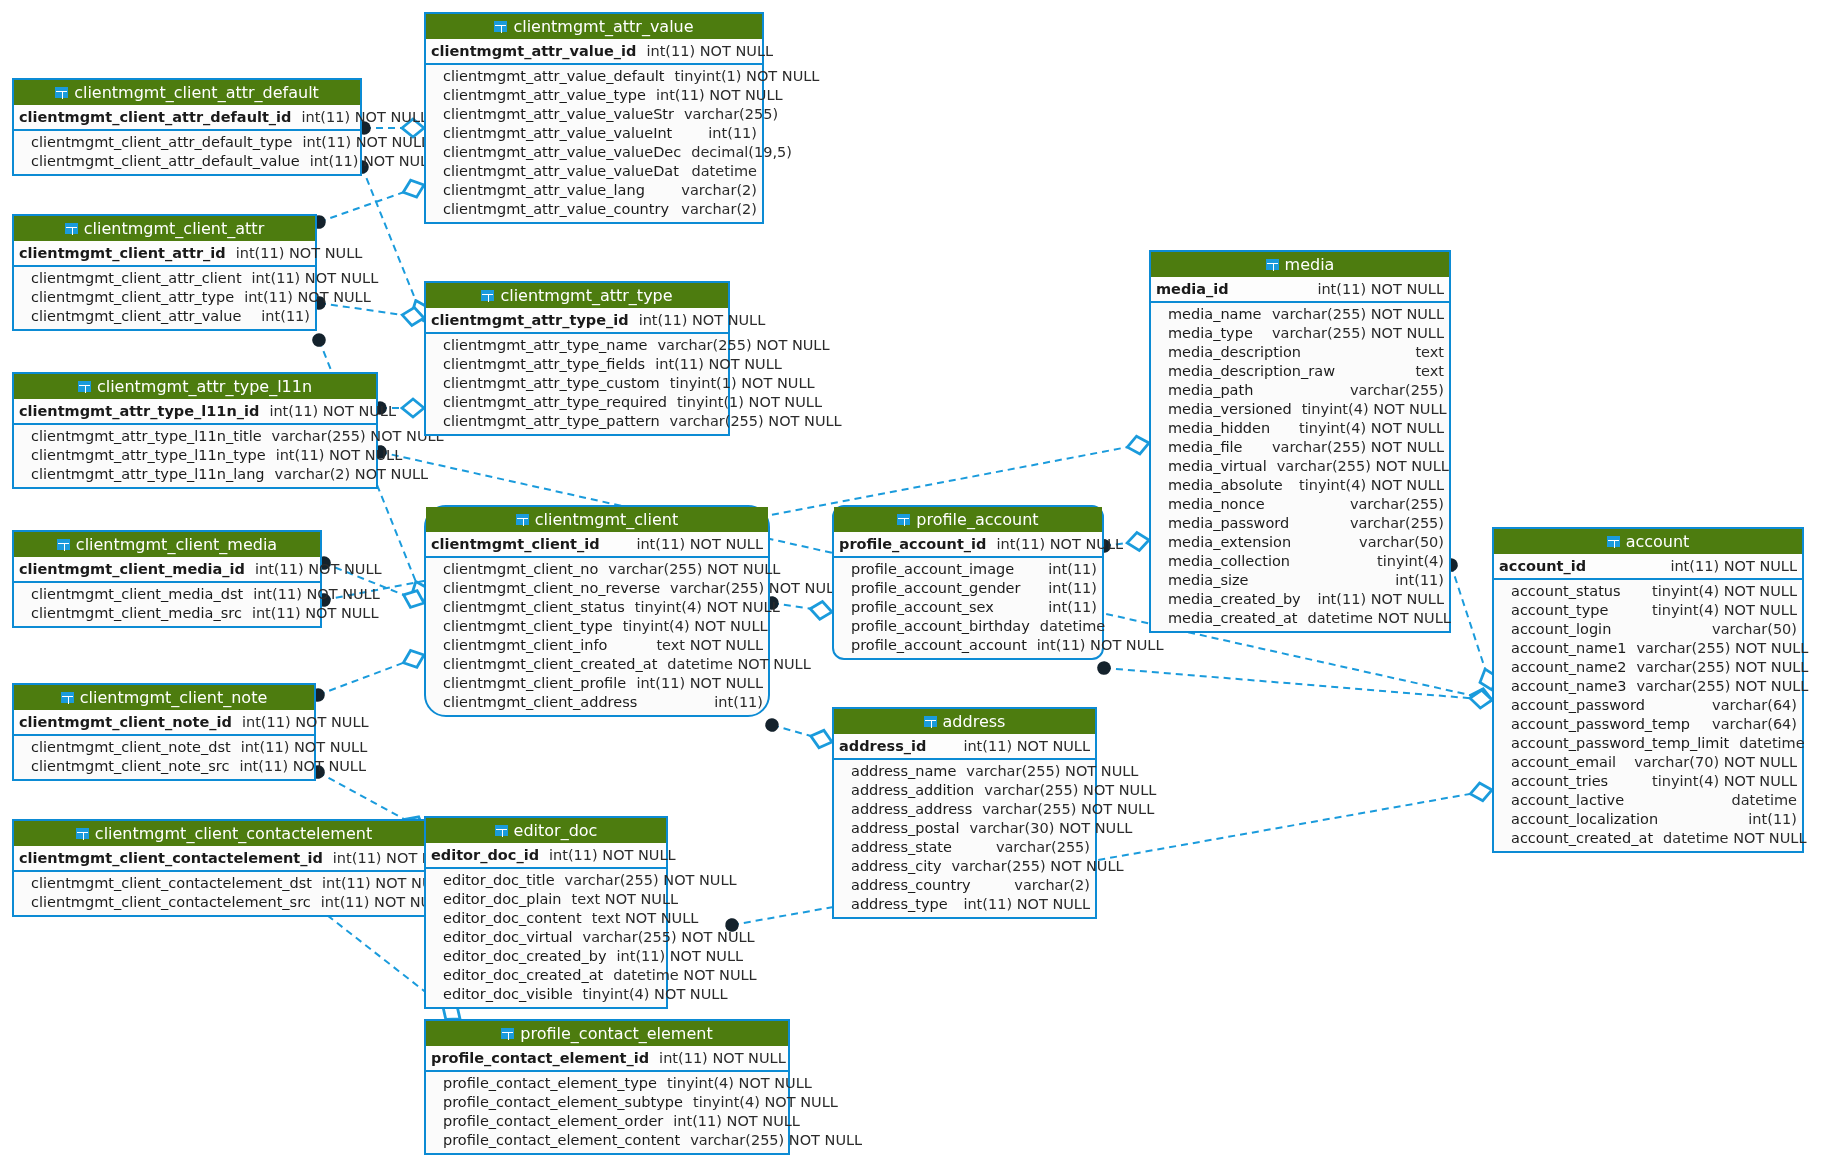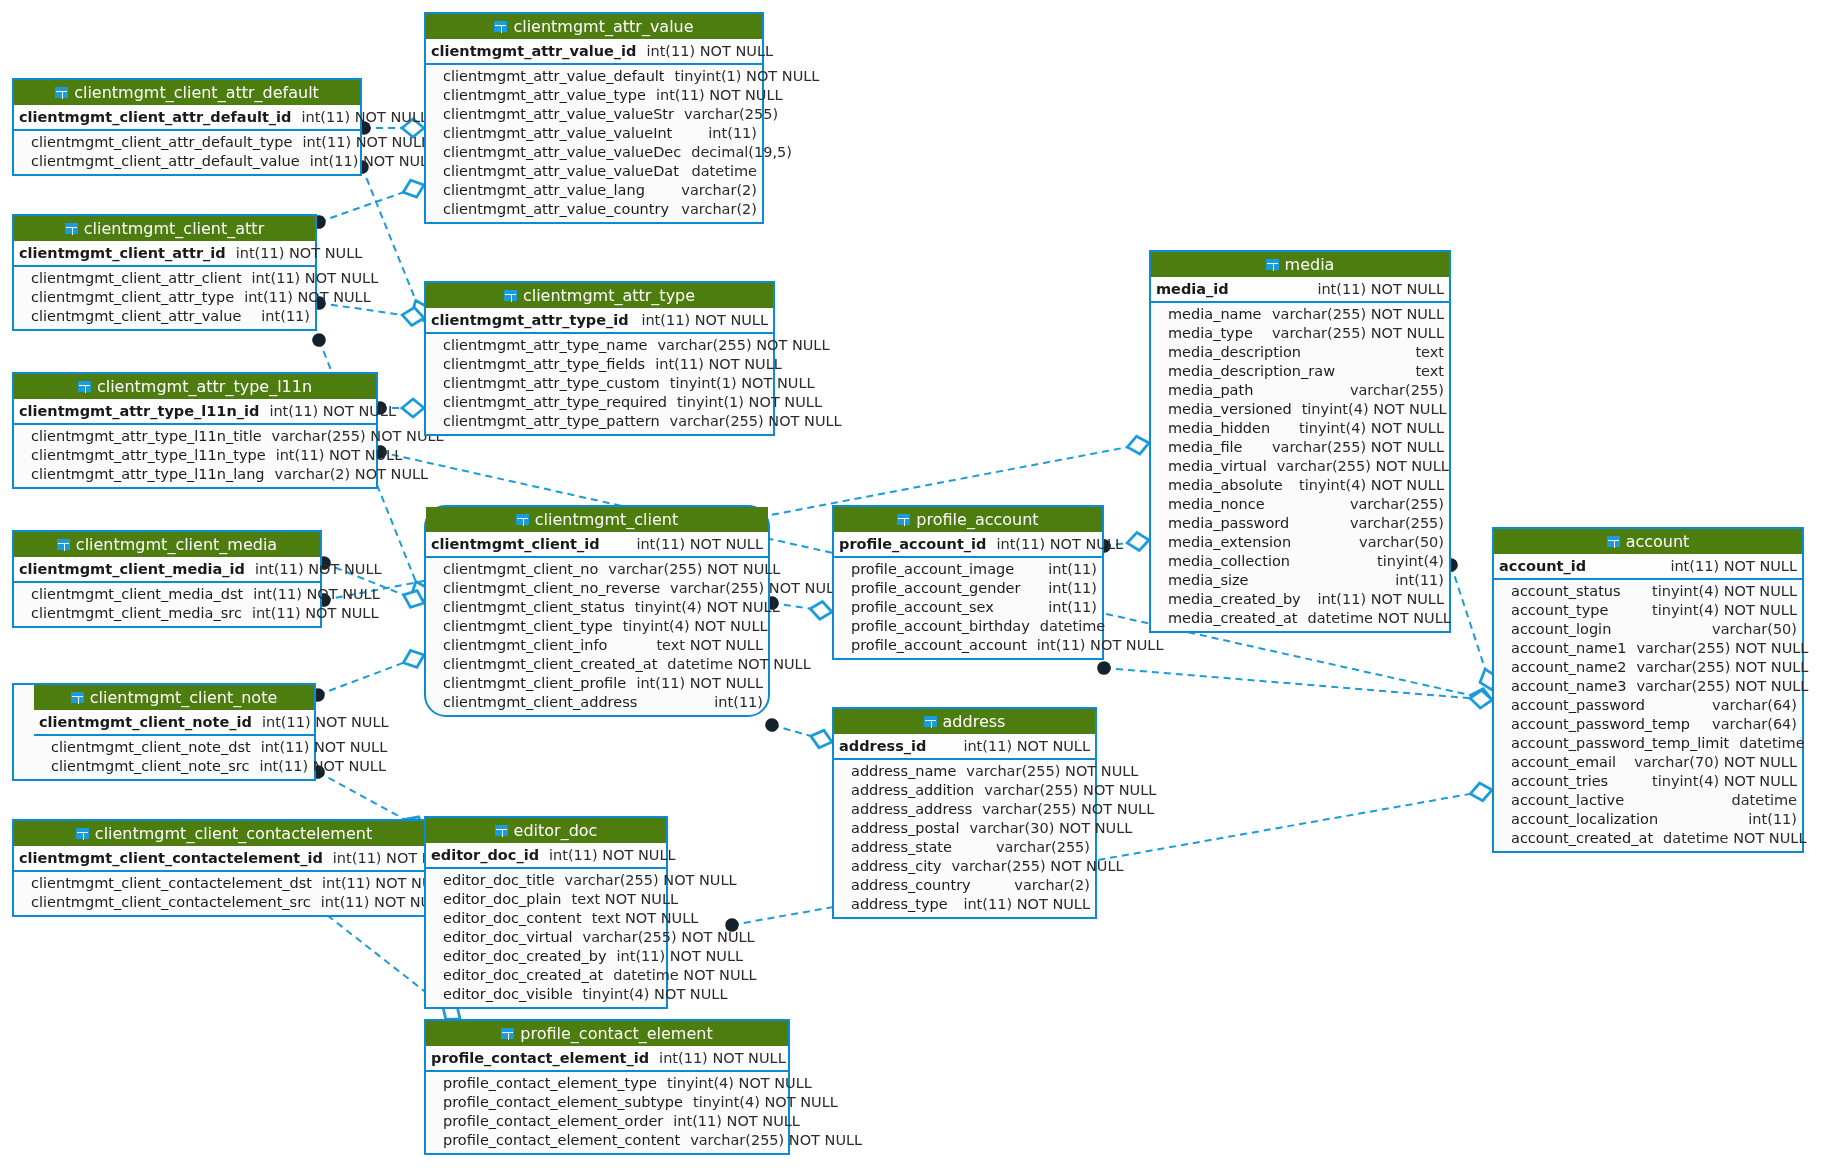--- a/index.html
+++ b/index.html
@@ -176,21 +176,21 @@
           <div class="row">
             <span class="rname">clientmgmt_client_media_dst</span>
             <span class="rtype">int(11) NOT NULL</span>
           </div>
           <div class="row">
             <span class="rname">clientmgmt_client_media_src</span>
             <span class="rtype">int(11) NOT NULL</span>
           </div>
         </div>
       </div>
-      <div class="entity" style="left: 12px; top: 683px; width: 304px; padding-left: 20px;">
+      <div class="entity" style="left: 12px; top: 683px; width: 304px;">
         <div class="ent-header">
           <span class="tbl-icon"></span>
           <span>clientmgmt_client_note</span>
         </div>
         <div class="ent-pk">
           <div class="row">
             <span class="rname">clientmgmt_client_note_id</span>
             <span class="rtype">int(11) NOT NULL</span>
           </div>
         </div>
@@ -266,21 +266,21 @@
           <div class="row">
             <span class="rname">clientmgmt_attr_value_lang</span>
             <span class="rtype">varchar(2)</span>
           </div>
           <div class="row">
             <span class="rname">clientmgmt_attr_value_country</span>
             <span class="rtype">varchar(2)</span>
           </div>
         </div>
       </div>
-      <div class="entity" style="left: 424px; top: 281px; width: 351px;">
+      <div class="entity" style="left: 424px; top: 281px; width: 306px;">
         <div class="ent-header">
           <span class="tbl-icon"></span>
           <span>clientmgmt_attr_type</span>
         </div>
         <div class="ent-pk">
           <div class="row">
             <span class="rname">clientmgmt_attr_type_id</span>
             <span class="rtype">int(11) NOT NULL</span>
           </div>
         </div>
@@ -418,21 +418,21 @@
           <div class="row">
             <span class="rname">profile_contact_element_order</span>
             <span class="rtype">int(11) NOT NULL</span>
           </div>
           <div class="row">
             <span class="rname">profile_contact_element_content</span>
             <span class="rtype">varchar(255) NOT NULL</span>
           </div>
         </div>
       </div>
-      <div class="entity" style="left: 832px; top: 505px; width: 272px;">
+      <div class="entity" style="left: 832px; top: 505px; width: 272px; border-radius: 12px;">
         <div class="ent-header">
           <span class="tbl-icon"></span>
           <span>profile_account</span>
         </div>
         <div class="ent-pk">
           <div class="row">
             <span class="rname">profile_account_id</span>
             <span class="rtype">int(11) NOT NULL</span>
           </div>
         </div>

